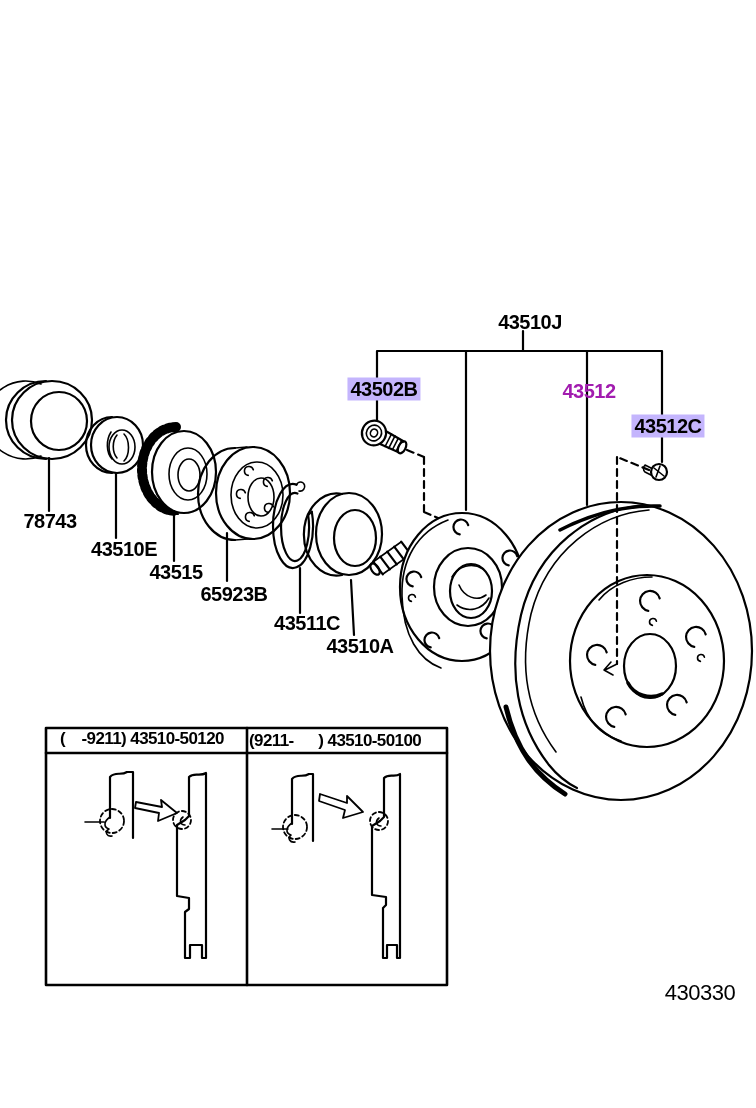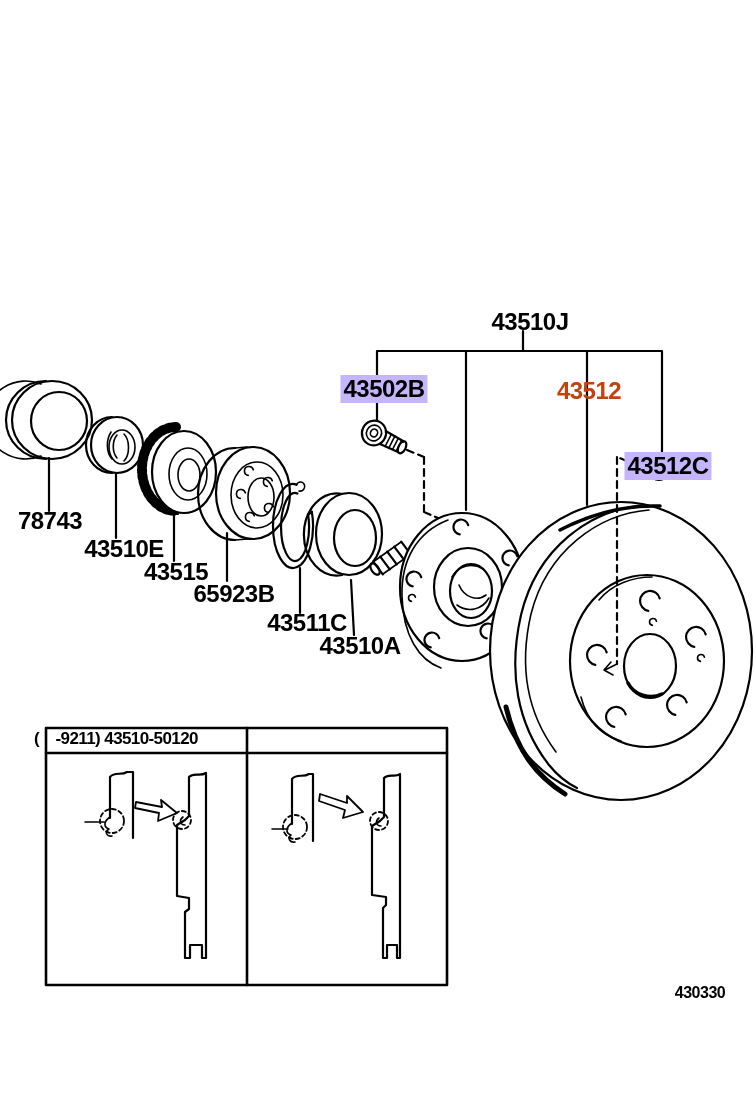--- a/index.html
+++ b/index.html
@@ -11,26 +11,26 @@
   #art .w{fill:#fff;}
   #art .thin{stroke-width:1.6;}
   #art .mid{stroke-width:3.5;}
   #art .thick{stroke-width:5;}
   #art .teeth{stroke-width:10;stroke-dasharray:3 3;}
   #art .dash{stroke-dasharray:7 5;}
   #art .dashc{stroke-dasharray:4 3;stroke-width:1.8;}
   #art .box{stroke-width:2.6;}
   #art .hl{stroke:none;}
   .label{position:absolute;transform:translate(-50%,-50%);z-index:2;
-         font-weight:bold;font-size:24px;letter-spacing:-0.5px;color:#000;white-space:nowrap;}
+         font-weight:bold;font-size:20px;letter-spacing:-0.5px;color:#000;white-space:nowrap;}
   .label.bg{background:#c4b5fd;padding:0 3px;}
   .hdr{position:absolute;z-index:2;display:flex;align-items:center;
        font-weight:bold;font-size:17px;letter-spacing:-0.6px;white-space:pre;color:#000;}
   .code{position:absolute;transform:translate(-50%,-50%);z-index:2;
-        font-weight:bold;font-size:16px;letter-spacing:-0.5px;color:#000;}
+        font-weight:normal;font-size:22px;letter-spacing:-0.5px;color:#000;}
 </style>
 </head>
 <body>
 
 <div id="page">
 
   <svg id="art" width="756" height="1108" viewBox="0 0 756 1108">
 
     <rect class="hl" x="556" y="377" width="66" height="29" fill="#7CA6EE"></rect>
 
@@ -160,26 +160,27 @@
       <circle class="dashc" cx="295" cy="827" r="12"></circle>
       <path class="w" style="stroke-width:1.8" d="M320,794 L347,803 L347,796 L363,812 L343,818 L345,810 L319,801 Z"></path>
       <path d="M384,778 C389,773 395,778 400,774 L400,958 L397,958 L397,945 L387,945 L387,958 L383,958 L383,908 L386,905 L386,897 L372,895 L372,826 L380,821 L384,817 Z"></path>
       <path class="thin" d="M379,818 C375,821 376,826 381,826"></path>
       <circle class="dashc" cx="379" cy="821" r="9"></circle>
     </g>
   </svg>
 
   <div class="label" style="left:530px;top:322px">43510J</div>
   <div class="label bg" style="left:384px;top:389px">43502B</div>
-  <div class="label" style="left: 589px; top: 391px; color: #c2410c;">43512</div>
-  <div class="label bg" style="left:668px;top:466px">43512C</div>
+  <div class="label" style="left: 589px; top: 391px; color: #a21caf;">43512</div>
+  <div class="label bg" style="left:668px;top:426px">43512C</div>
   <div class="label" style="left:50px;top:521px">78743</div>
   <div class="label" style="left:124px;top:549px">43510E</div>
   <div class="label" style="left:176px;top:572px">43515</div>
   <div class="label" style="left:234px;top:594px">65923B</div>
   <div class="label" style="left:307px;top:623px">43511C</div>
   <div class="label" style="left:360px;top:646px">43510A</div>
 
-  <div class="hdr" style="left:34px;top:729px;width:199px;height:20px">(    -9211) 43510-50120</div>
+  <div class="hdr" style="left:60px;top:729px;width:199px;height:20px">(    -9211) 43510-50120</div>
+  <div class="hdr" style="left:249px;top:729px;width:197px;height:23px">(9211-      ) 43510-50100</div>
 
   <div class="code" style="left:700px;top:993px">430330</div>
 
 </div>
 
 </body></html>

